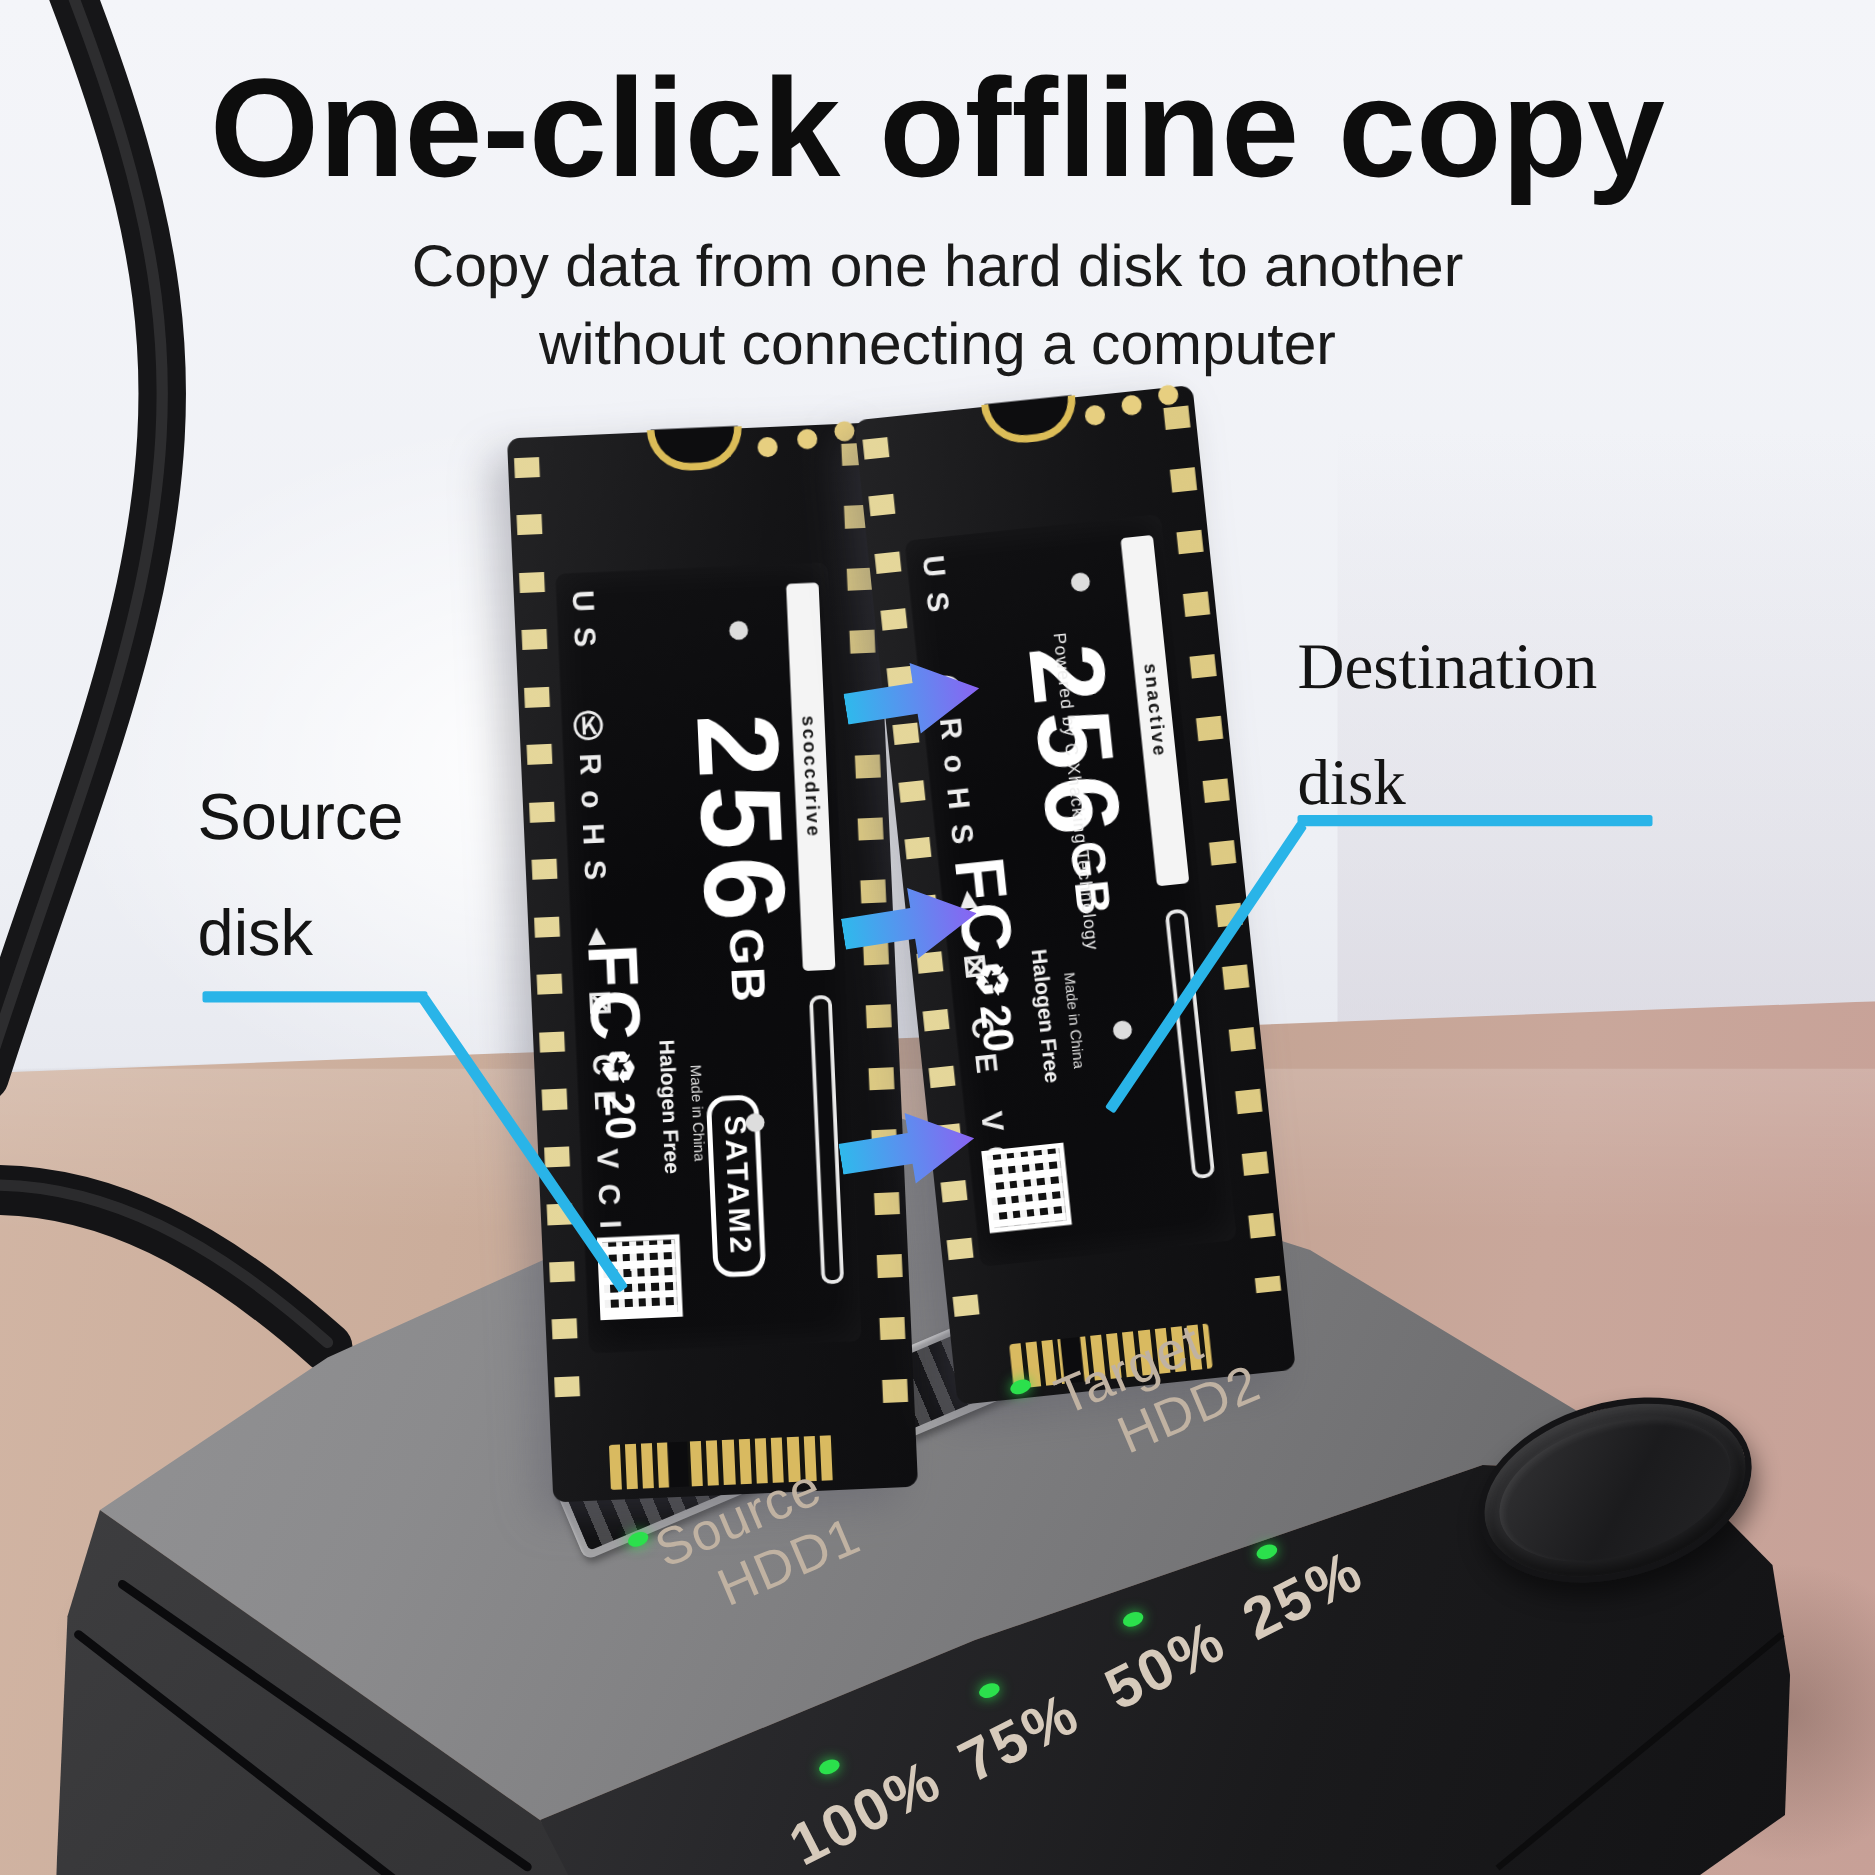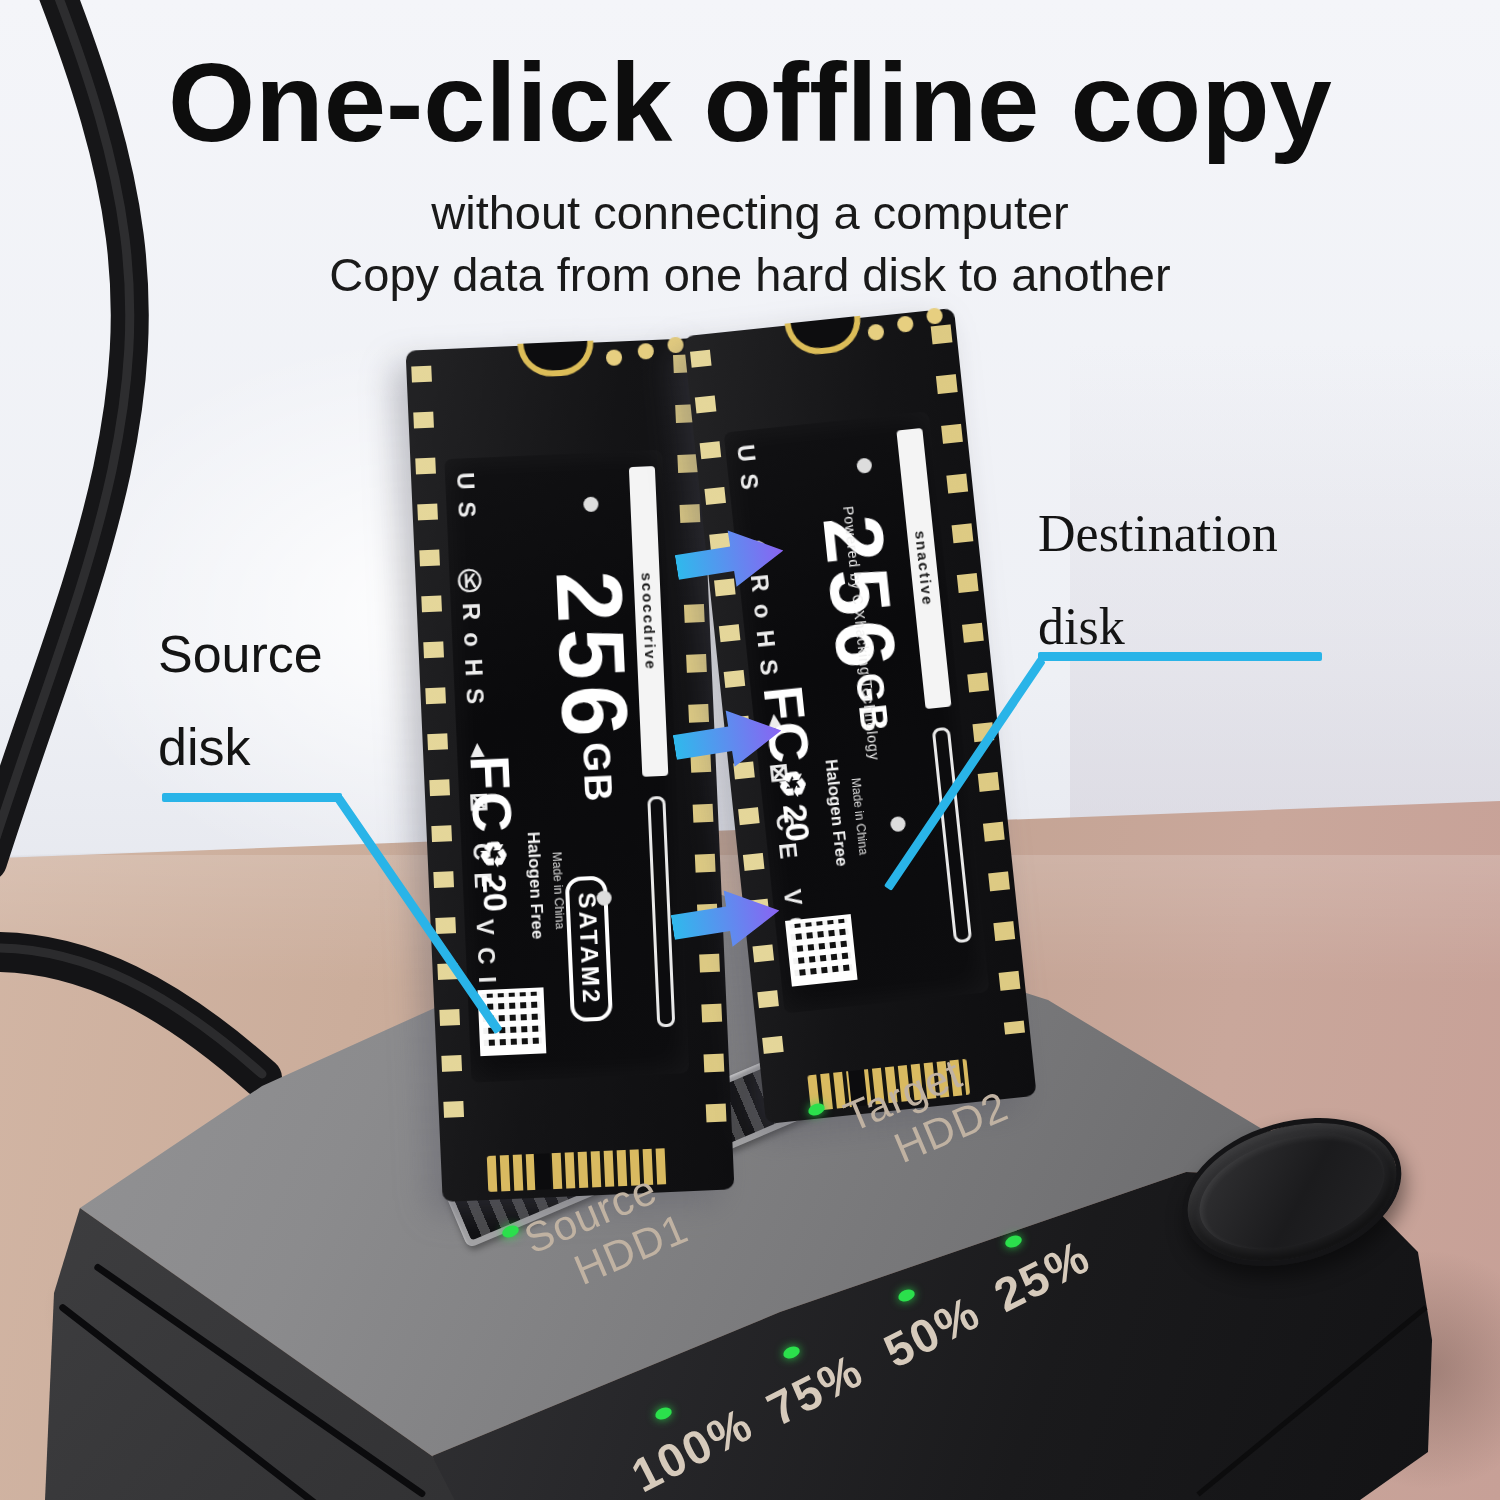--- a/index.html
+++ b/index.html
@@ -254,22 +254,22 @@
   <div class="pct" style="left:882px;top:1304px;">50%</div>
   <div class="led" style="left:1005px;top:1236px;"></div>
   <div class="pct" style="left:992px;top:1248px;">25%</div>
 
   <div class="dock-button">
     <div class="dock-button-inner"></div>
   </div>
 
   <div class="title">One-click offline copy</div>
   <div class="subtitle">
+    <div>Copy data from one hard disk to another</div>
     <div>without connecting a computer</div>
-    <div>Copy data from one hard disk to another</div>
   </div>
 
   <div class="callout-label src-label">
     <div>Source</div>
     <div>disk</div>
   </div>
   <div class="cline src-line-h"></div>
   <div class="cline src-line-a"></div>
 
   <div class="callout-label dst-label">

